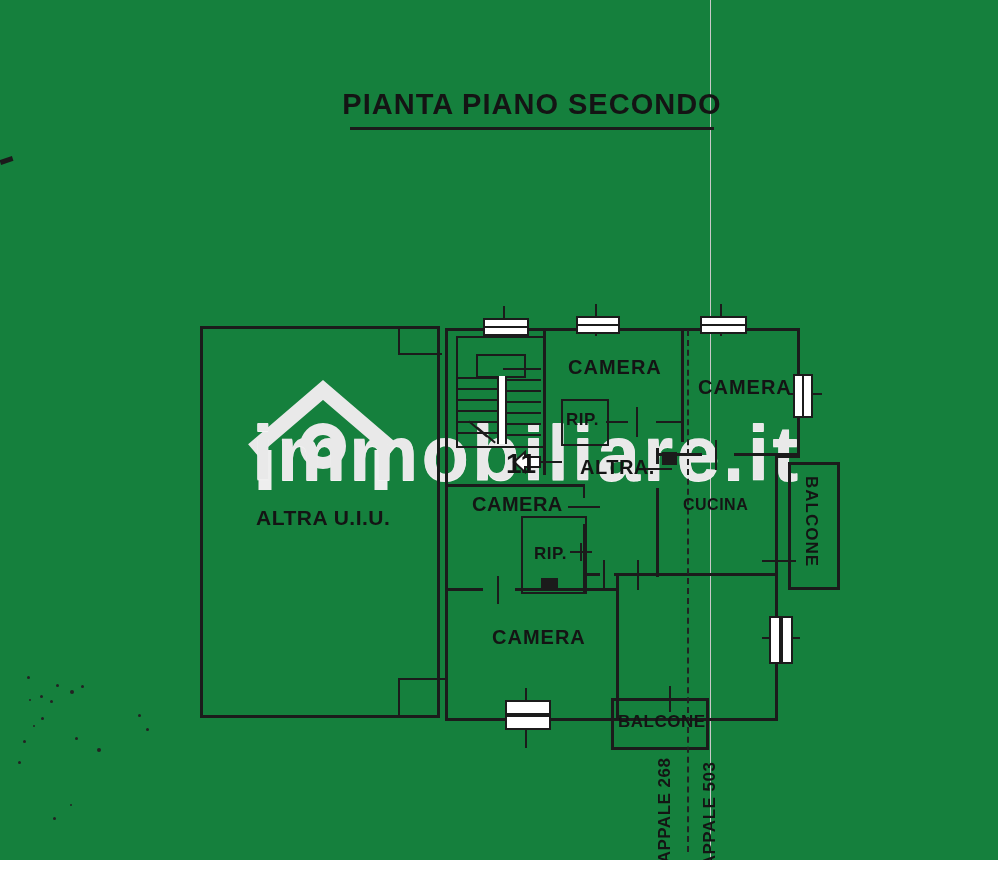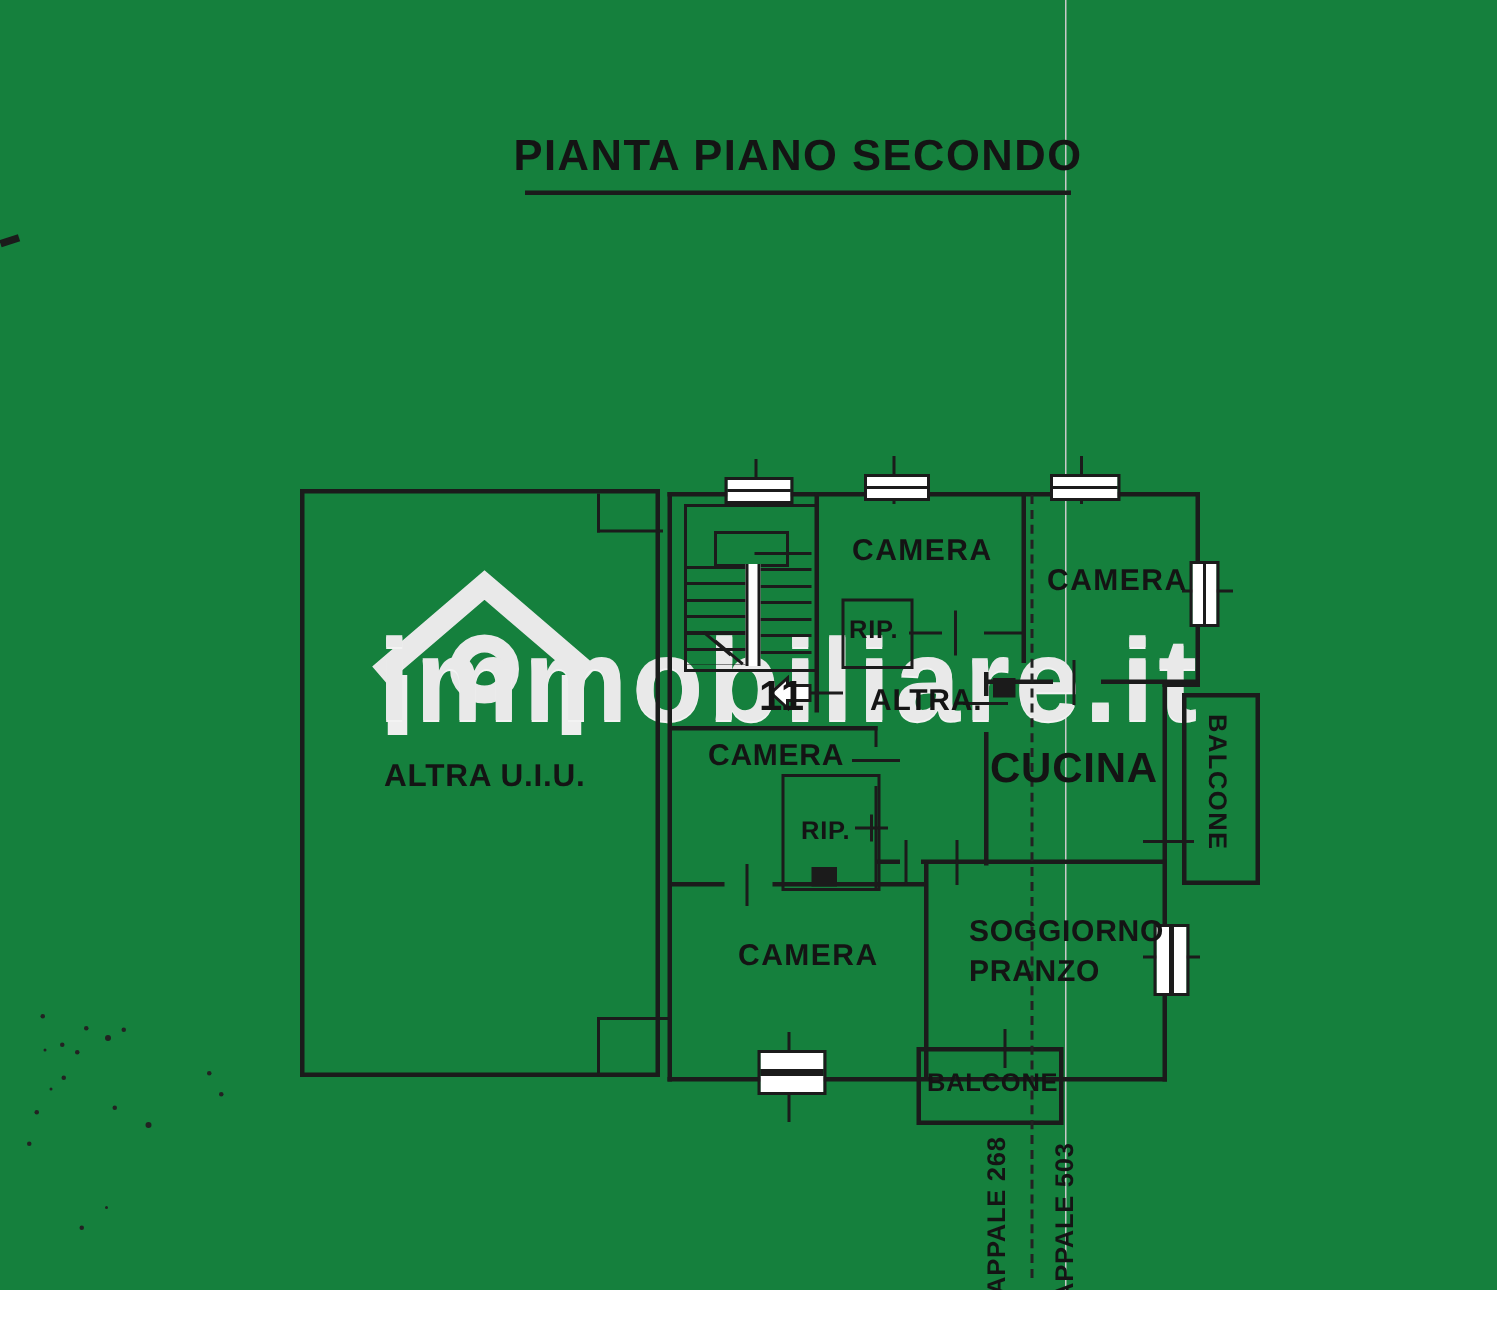--- a/index.html
+++ b/index.html
@@ -127,26 +127,22 @@
   <div class="bx b3" style="left:611px;top:698px;width:92px;height:46px;"></div>
   <div class="ln" style="left:669px;top:686px;width:2px;height:26px;"></div>
   <div class="lbl" style="left:618px;top:712px;font-size:17px;">BALCONE</div>
 
   <div class="lbl" style="left:568px;top:356px;font-size:20px;letter-spacing:1px;">CAMERA</div>
   <div class="lbl" style="left:698px;top:376px;font-size:20px;letter-spacing:1px;">CAMERA</div>
   <div class="lbl" style="left:566px;top:410px;font-size:17px;">RIP.</div>
   <div class="lbl" style="left:580px;top:456px;font-size:20px;">ALTRA.</div>
   <div class="lbl" style="left:472px;top:493px;font-size:20px;">CAMERA</div>
   <div class="lbl" style="left:534px;top:544px;font-size:17px;">RIP.</div>
-  <div class="lbl" style="left:660px;top:496px;font-size:28px;">CUCINA</div>
+  <div class="lbl" style="left:683px;top:496px;font-size:16px;">CUCINA</div>
   <div class="lbl" style="left:492px;top:626px;font-size:20px;letter-spacing:1px;">CAMERA</div>
-  <div class="lbl" style="left:646px;top:608px;font-size:20px;line-height:27px;">
-    <span style="display:block;">SOGGIORNO</span>
-    <span style="display:block;">PRANZO</span>
-  </div>
 
   <div class="lbl vtext-up" style="left:655px;top:750px;height:128px;font-size:17px;font-weight:700;">MAPPALE 268</div>
   <div class="lbl vtext-up" style="left:700px;top:754px;height:128px;font-size:17px;font-weight:700;">MAPPALE 503</div>
 
   <div class="dot" style="left:27px;top:676px;width:3px;height:3px;"></div>
   <div class="dot" style="left:56px;top:684px;width:3px;height:3px;"></div>
   <div class="dot" style="left:70px;top:690px;width:4px;height:4px;"></div>
   <div class="dot" style="left:81px;top:685px;width:3px;height:3px;"></div>
   <div class="dot" style="left:40px;top:695px;width:3px;height:3px;"></div>
   <div class="dot" style="left:50px;top:700px;width:3px;height:3px;"></div>

